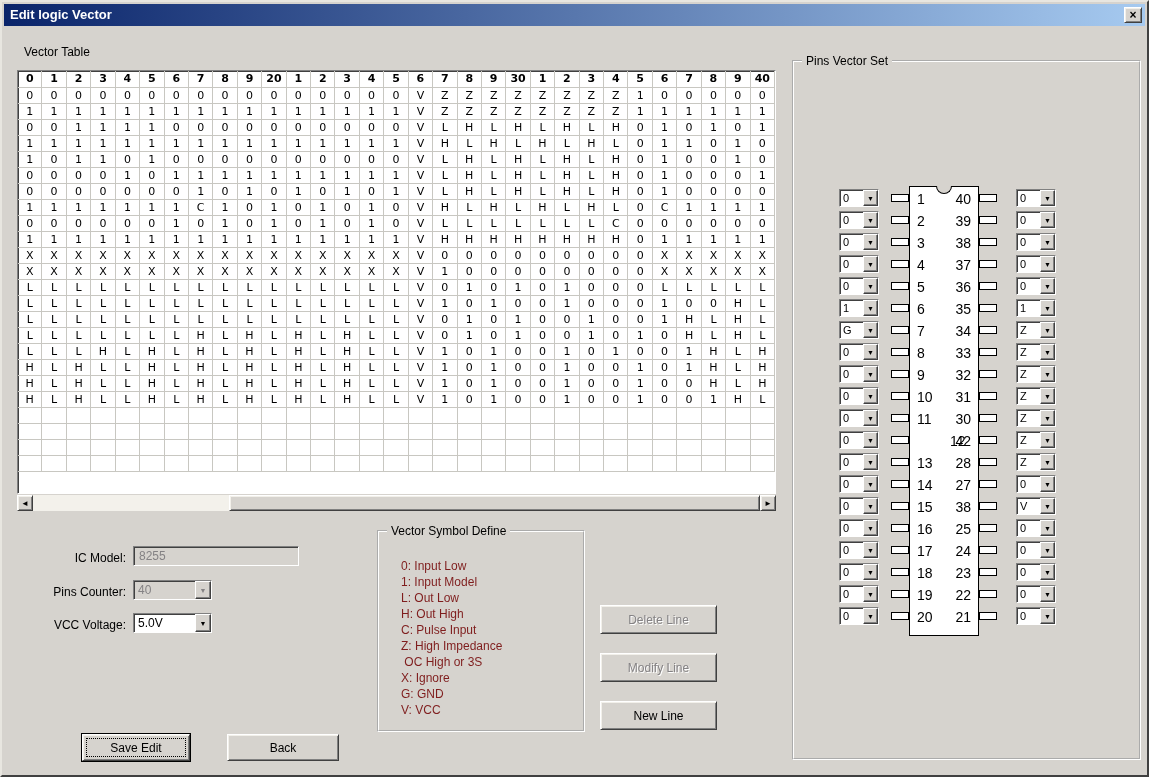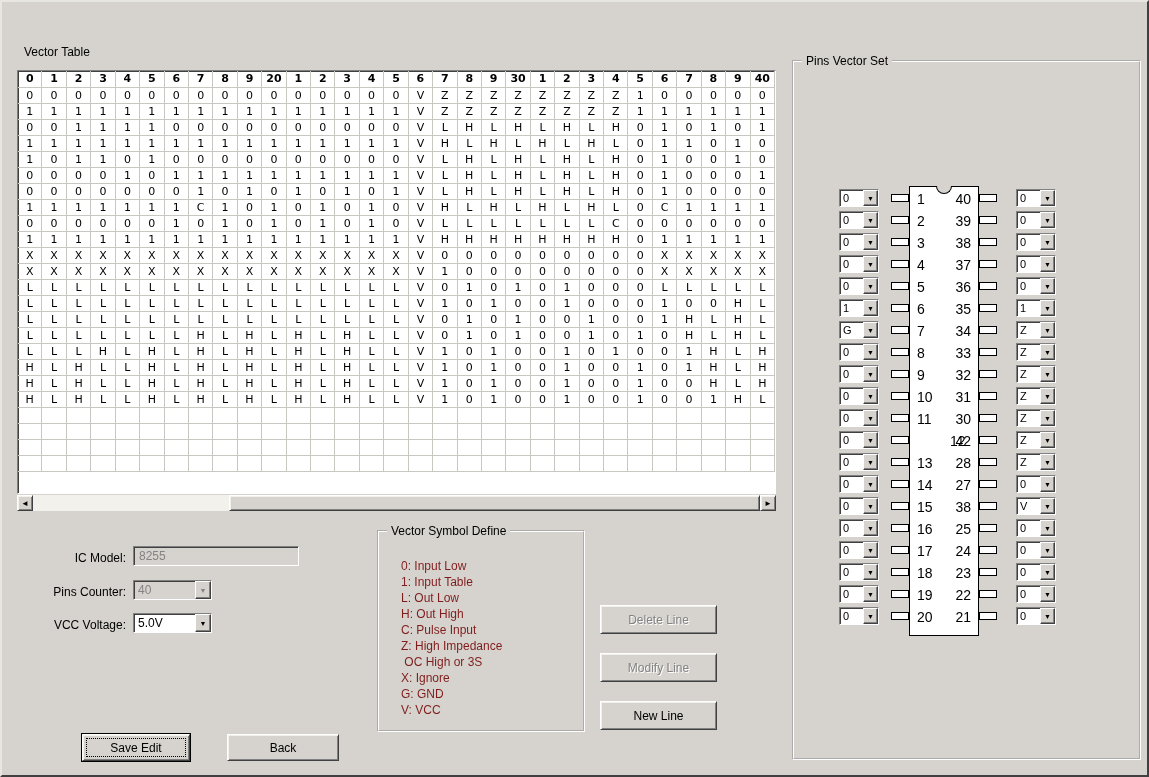--- a/index.html
+++ b/index.html
@@ -82,20 +82,26 @@
   .pin-num { position:absolute; height:16px; line-height:16px; font-size:14px; color:#000; }
   .pin-num.left { left:7px; }
   .pin-num.right { right:7px; }
   .stub { position:absolute; width:18px; height:8px; background:#fff; border:1px solid #000; }
 </style>
 </head>
 <body>
 
 <div class="window">
 
+  <div class="titlebar">
+    <span>Edit logic Vector</span>
+    <div class="close-btn raised">
+      <span>×</span>
+    </div>
+  </div>
 
   <div class="vt-label">Vector Table</div>
 
   <div class="table-wrap sunken">
     <div class="vt-grid" id="vt-grid">
         <div class="vt-cell vt-head">0</div>
         <div class="vt-cell vt-head">1</div>
         <div class="vt-cell vt-head">2</div>
         <div class="vt-cell vt-head">3</div>
         <div class="vt-cell vt-head">4</div>
@@ -898,21 +904,21 @@
   <div class="form-label" style="left:20px;top:616px;width:104px;">VCC Voltage:</div>
   <div class="combo sunken" style="left:131px;top:611px;width:79px;height:20px;">
     <span class="combo-val">5.0V</span>
     <span class="combo-btn">▼</span>
   </div>
 
   <div class="groupbox" style="left:375px;top:528px;width:208px;height:202px;">
     <span class="groupbox-title">Vector Symbol Define</span>
     <div class="legend" id="legend-lines">
         <div class="legend-line">0: Input Low</div>
-        <div class="legend-line">1: Input Table</div>
+        <div class="legend-line">1: Input Model</div>
         <div class="legend-line">L: Out Low</div>
         <div class="legend-line">H: Out High</div>
         <div class="legend-line">C: Pulse Input</div>
         <div class="legend-line">Z: High Impedance</div>
         <div class="legend-line"> OC High or 3S</div>
         <div class="legend-line">X: Ignore</div>
         <div class="legend-line">G: GND</div>
         <div class="legend-line">V: VCC</div>
       </div>
   </div>

